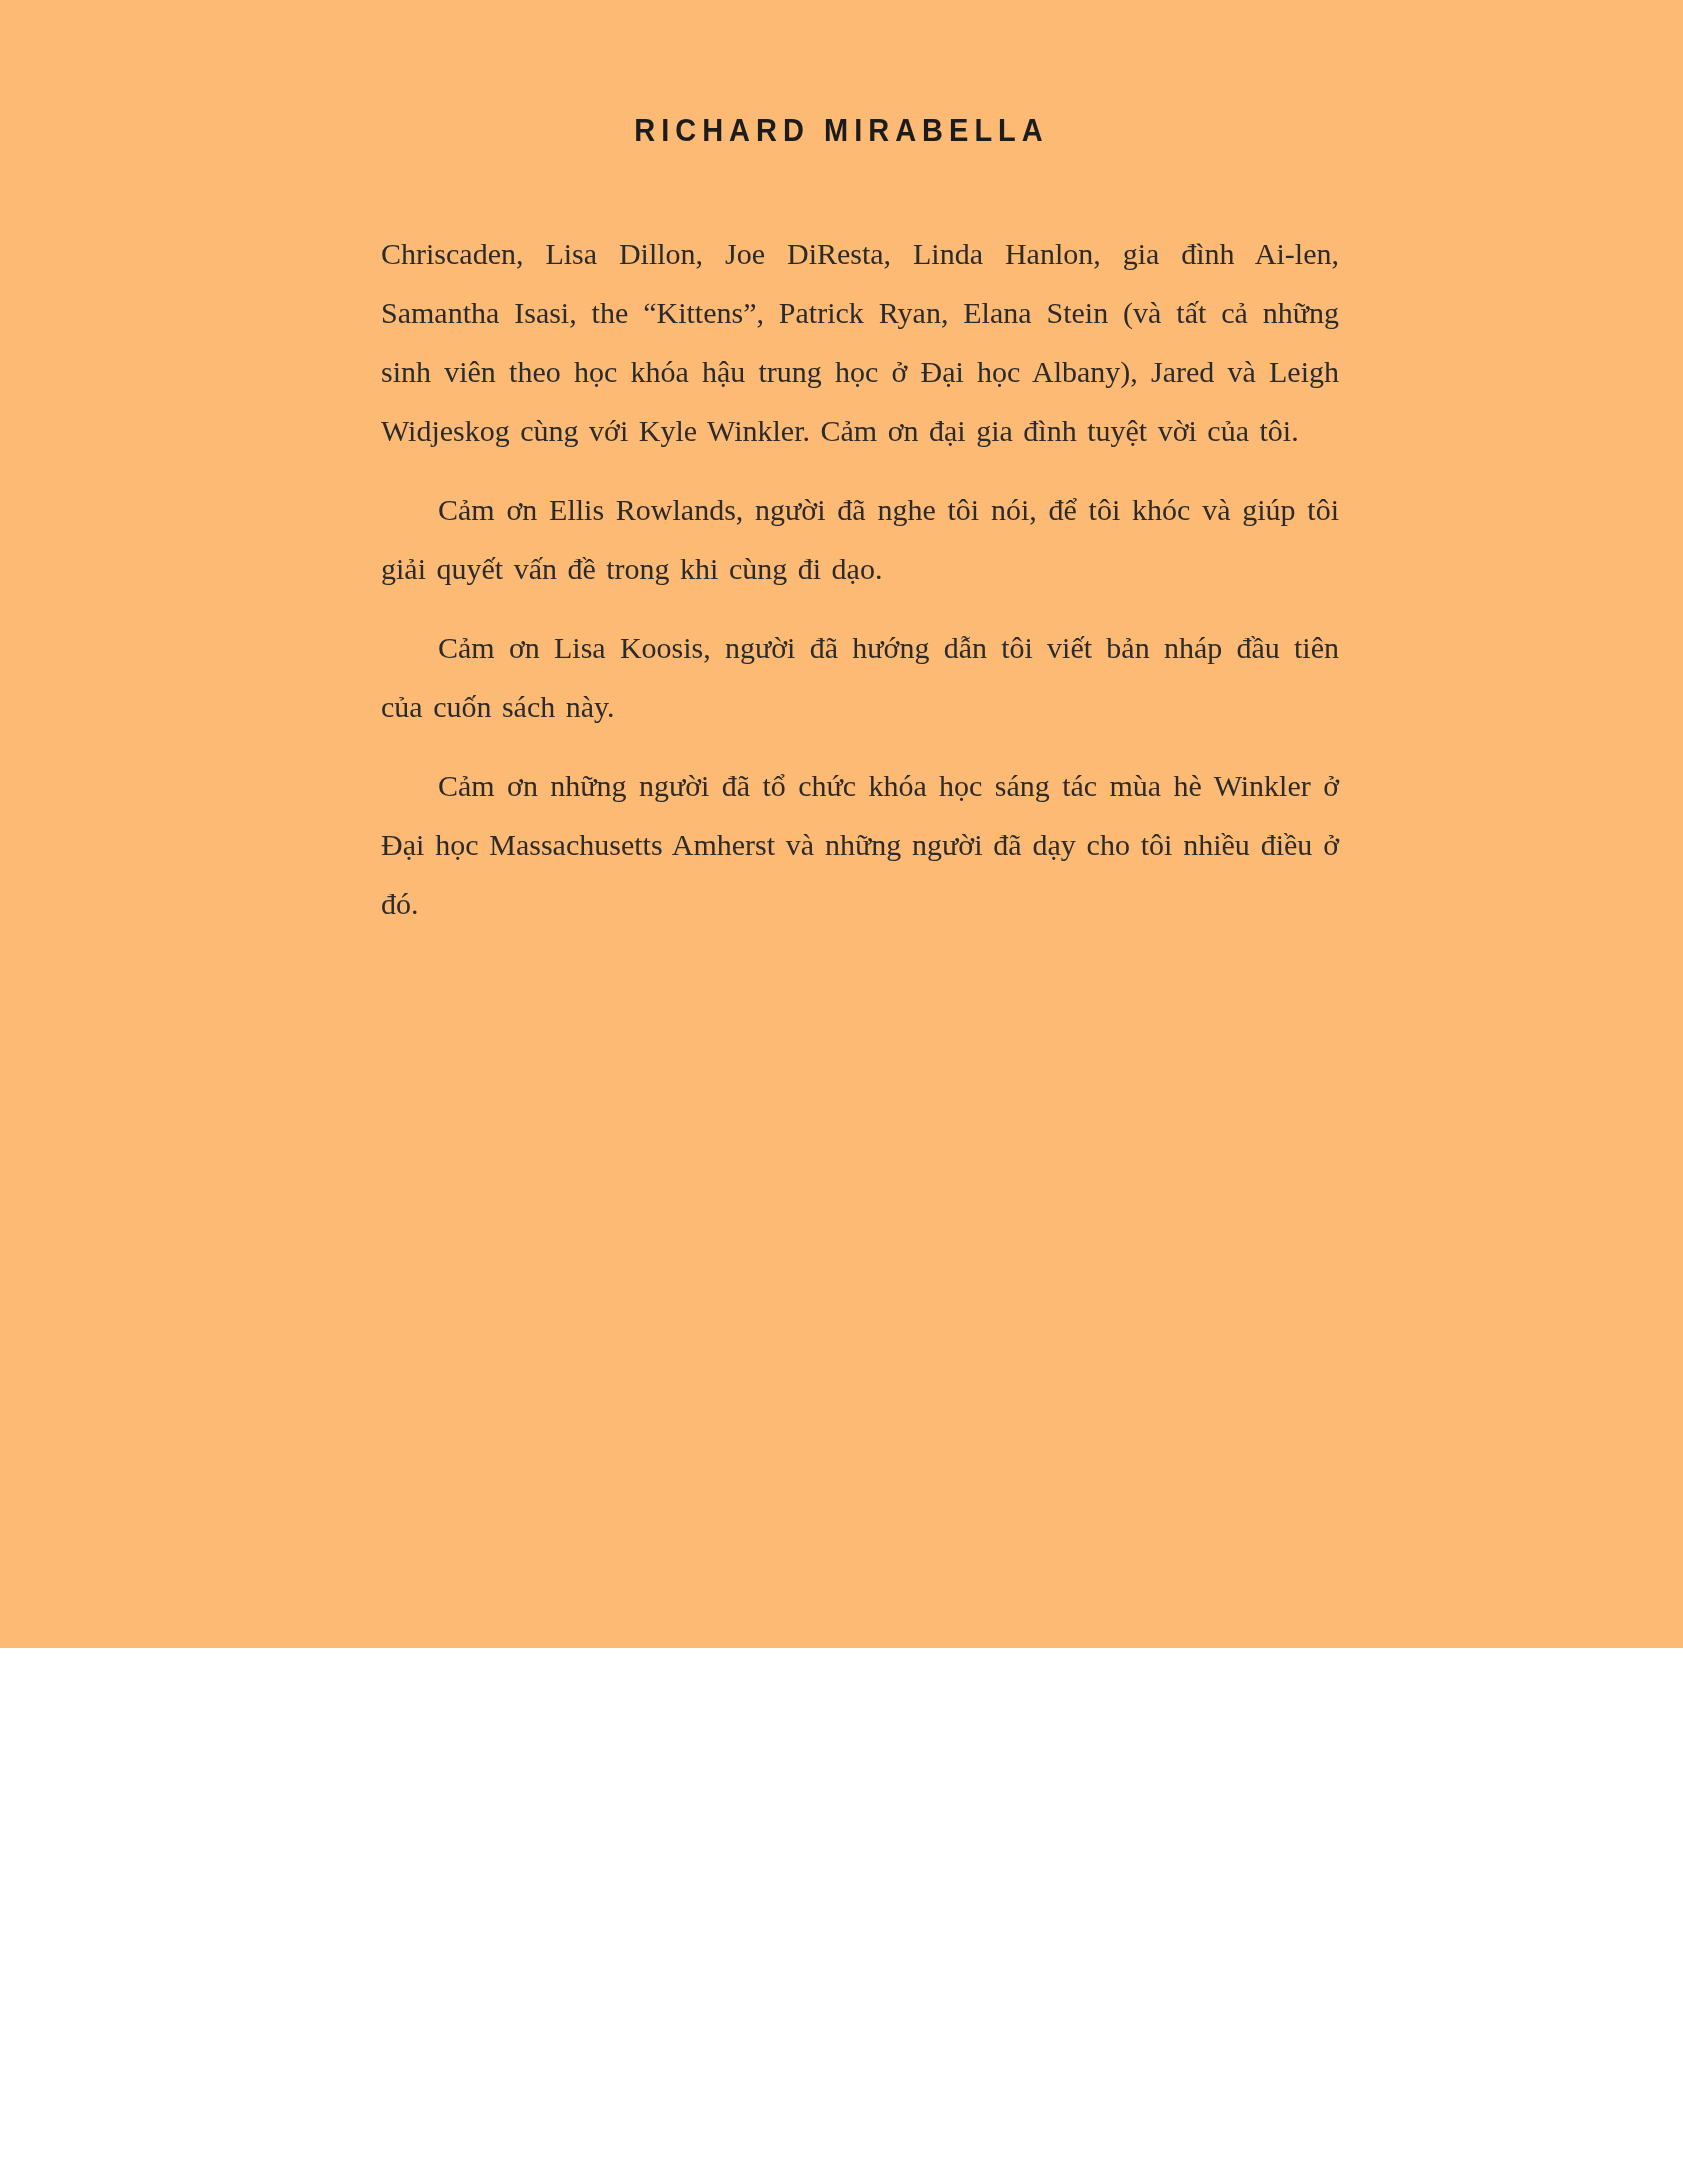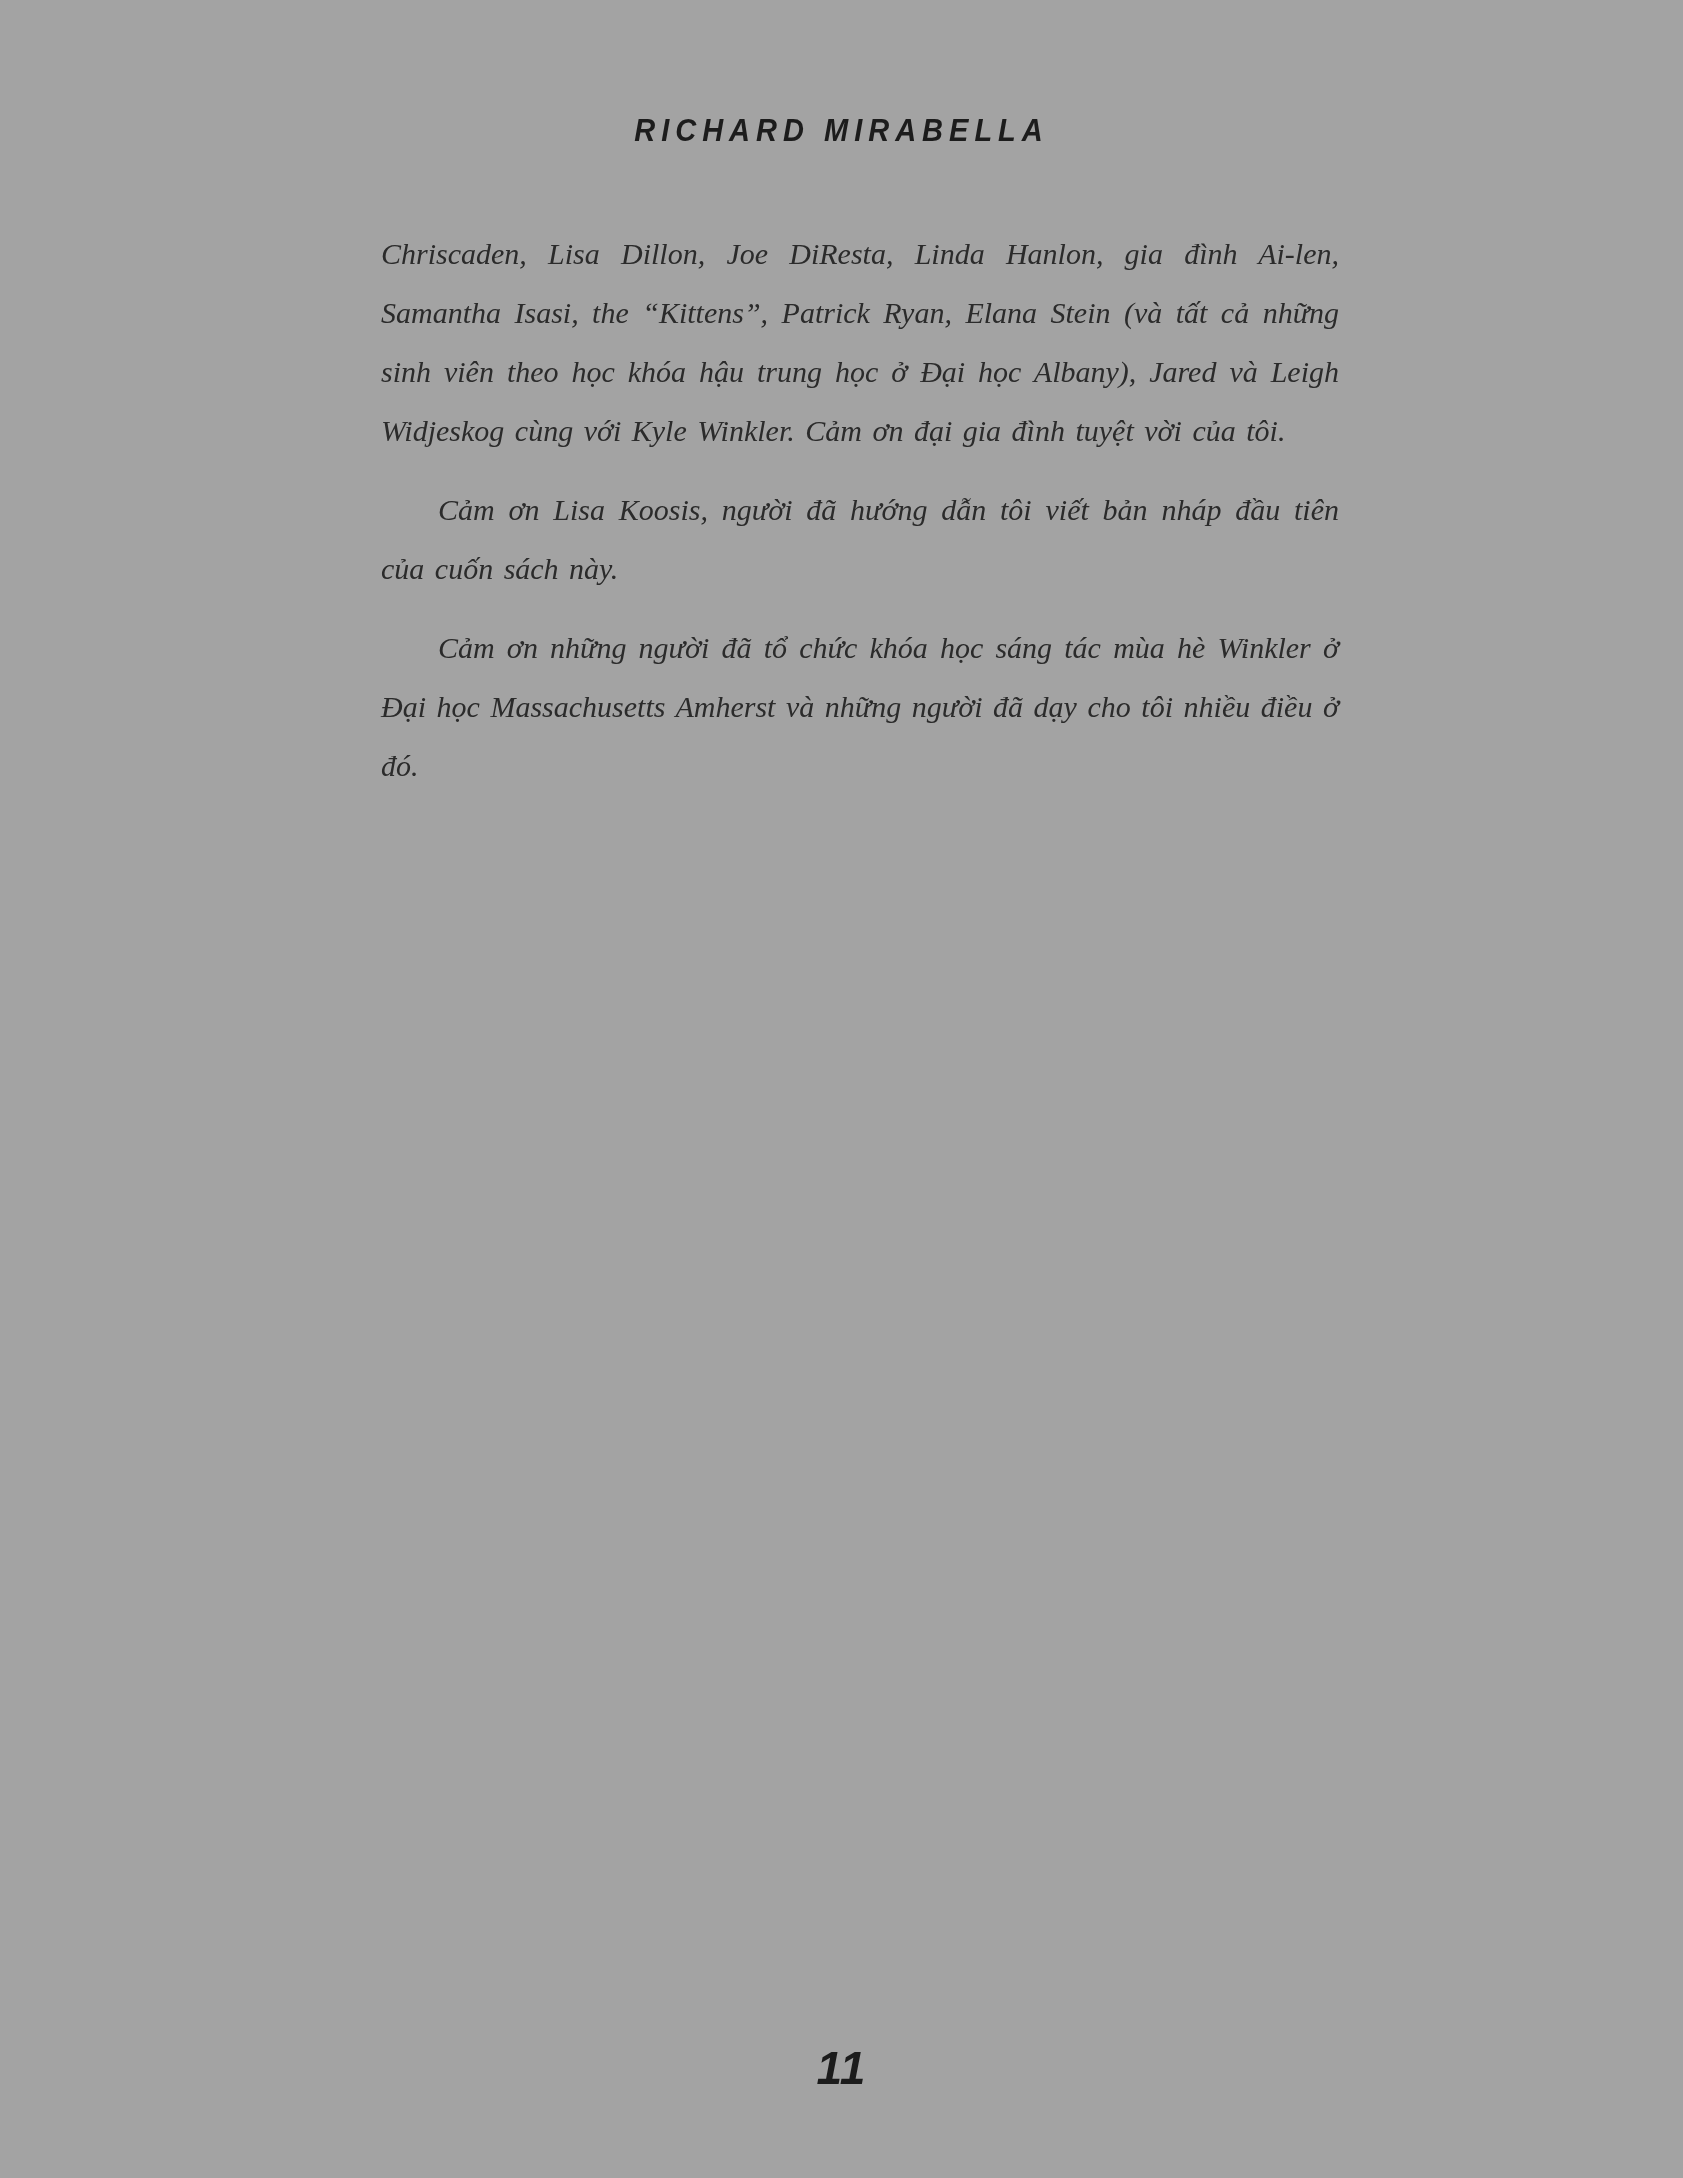--- a/index.html
+++ b/index.html
@@ -3,25 +3,24 @@
 <meta charset="utf-8">
 <style>
   html, body {
     margin: 0;
     padding: 0;
     background: #ffffff;
   }
   .page {
     position: relative;
     width: 1683px;
-    height: 2178px;
-    background: #a3a3a3;
+    height: 1648px;
+    background: #fdba74;
     overflow: hidden;
     font-family: "Liberation Serif", serif;
-    font-style: italic;
   }
   .running-head {
     position: absolute;
     top: 115px;
     left: 0;
     width: 100%;
     text-align: center;
     font-family: "Liberation Sans", sans-serif;
     font-weight: 700;
     font-size: 29px;
@@ -61,20 +60,21 @@
 </style>
 </head>
 <body>
 
 <div class="page">
 
   <div class="running-head">RICHARD MIRABELLA</div>
 
   <div class="text-block">
     <p>Chriscaden, Lisa Dillon, Joe DiResta, Linda Hanlon, gia đình Ai-len, Samantha Isasi, the “Kittens”, Patrick Ryan, Elana Stein (và tất cả những sinh viên theo học khóa hậu trung học ở Đại học Albany), Jared và Leigh Widjeskog cùng với Kyle Winkler. Cảm ơn đại gia đình tuyệt vời của tôi.</p>
+    <p class="indent">Cảm ơn Ellis Rowlands, người đã nghe tôi nói, để tôi khóc và giúp tôi giải quyết vấn đề trong khi cùng đi dạo.</p>
     <p class="indent">Cảm ơn Lisa Koosis, người đã hướng dẫn tôi viết bản nháp đầu tiên của cuốn sách này.</p>
     <p class="indent">Cảm ơn những người đã tổ chức khóa học sáng tác mùa hè Winkler ở Đại học Massachusetts Amherst và những người đã dạy cho tôi nhiều điều ở đó.</p>
   </div>
 
   <div class="folio">11</div>
 
 </div>
 
 
 </body></html>

